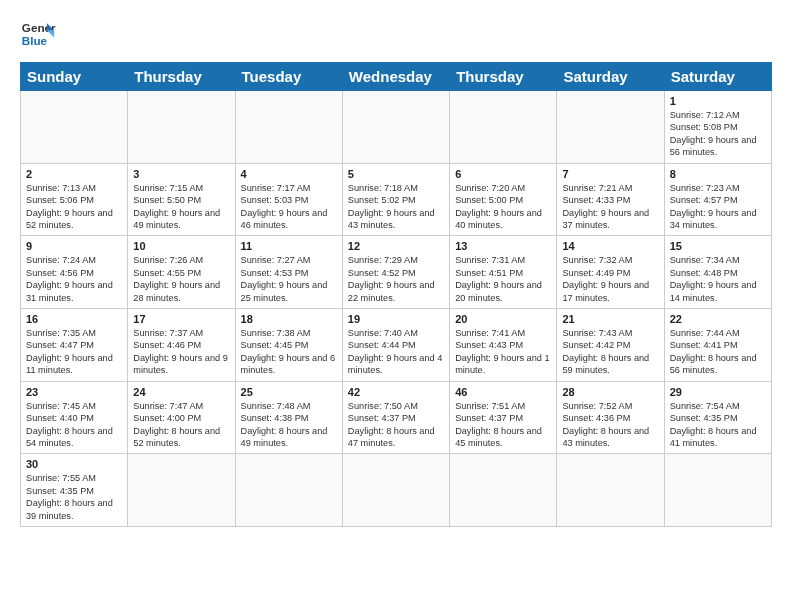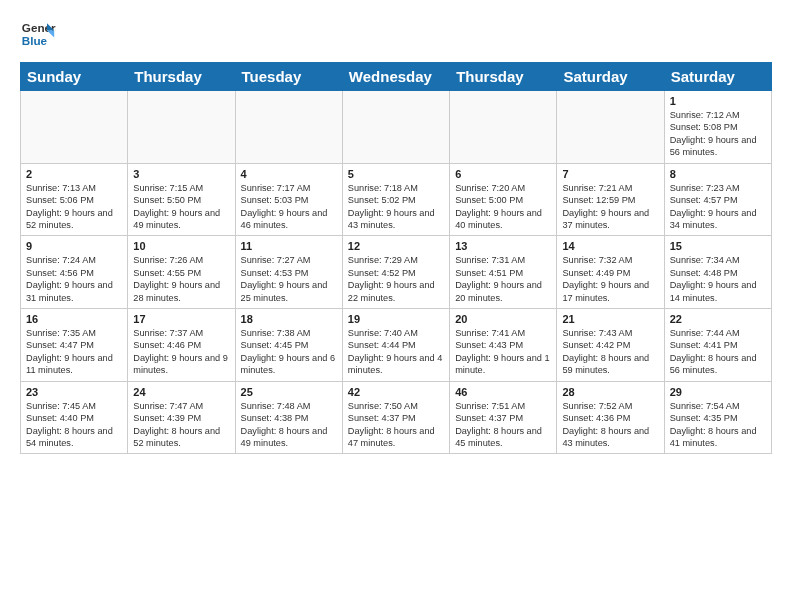--- a/index.html
+++ b/index.html
@@ -156,21 +156,21 @@
           </td>
           <td>
             <div class="day-num">6</div>
             <div class="day-info">Sunrise: 7:20 AM
 Sunset: 5:00 PM
 Daylight: 9 hours and 40 minutes.</div>
           </td>
           <td>
             <div class="day-num">7</div>
             <div class="day-info">Sunrise: 7:21 AM
-Sunset: 12:59 PM
+Sunset: 4:33 PM
 Daylight: 9 hours and 37 minutes.</div>
           </td>
           <td>
             <div class="day-num">8</div>
             <div class="day-info">Sunrise: 7:23 AM
 Sunset: 4:57 PM
 Daylight: 9 hours and 34 minutes.</div>
           </td>
         </tr>
         <tr>
@@ -264,21 +264,21 @@
         <tr>
           <td>
             <div class="day-num">23</div>
             <div class="day-info">Sunrise: 7:45 AM
 Sunset: 4:40 PM
 Daylight: 8 hours and 54 minutes.</div>
           </td>
           <td>
             <div class="day-num">24</div>
             <div class="day-info">Sunrise: 7:47 AM
-Sunset: 4:39 PM
+Sunset: 4:00 PM
 Daylight: 8 hours and 52 minutes.</div>
           </td>
           <td>
             <div class="day-num">25</div>
             <div class="day-info">Sunrise: 7:48 AM
 Sunset: 4:38 PM
 Daylight: 8 hours and 49 minutes.</div>
           </td>
           <td>
             <div class="day-num">42</div>
@@ -297,16 +297,30 @@
             <div class="day-info">Sunrise: 7:52 AM
 Sunset: 4:36 PM
 Daylight: 8 hours and 43 minutes.</div>
           </td>
           <td>
             <div class="day-num">29</div>
             <div class="day-info">Sunrise: 7:54 AM
 Sunset: 4:35 PM
 Daylight: 8 hours and 41 minutes.</div>
           </td>
+        </tr>
+        <tr class="last-row">
+          <td>
+            <div class="day-num">30</div>
+            <div class="day-info">Sunrise: 7:55 AM
+Sunset: 4:35 PM
+Daylight: 8 hours and 39 minutes.</div>
+          </td>
+          <td class="empty"></td>
+          <td class="empty"></td>
+          <td class="empty"></td>
+          <td class="empty"></td>
+          <td class="empty"></td>
+          <td class="empty"></td>
         </tr>
       </tbody>
   </table>
 </div>
 
 </body></html>

